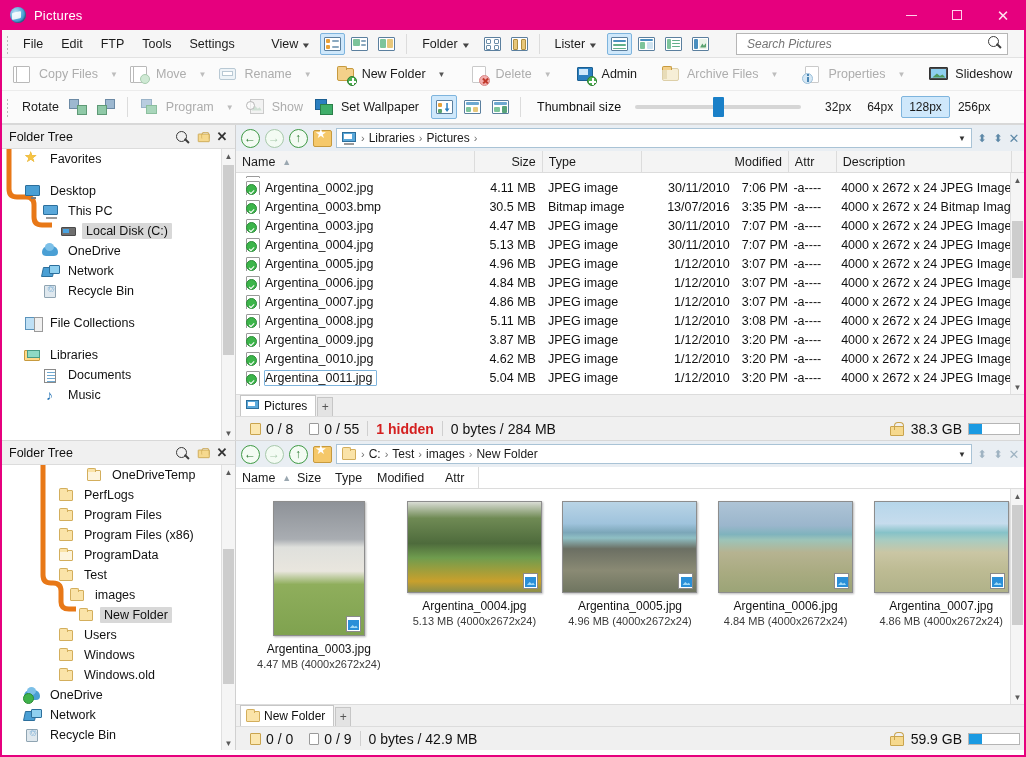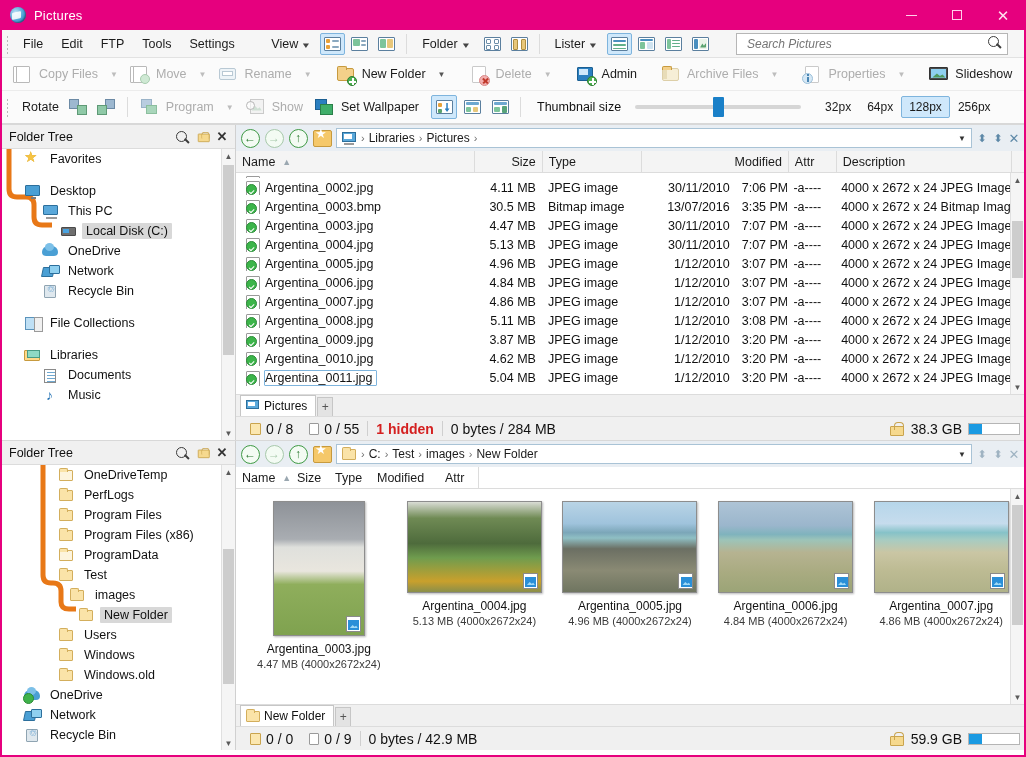--- a/index.html
+++ b/index.html
@@ -928,21 +928,21 @@
         <span class="hbtn">
             <span class="lock-ic" style="width:11px;height:12px;margin:0;transform:scale(.85);"></span>
           </span>
         <span class="hbtn" style="font-size:13px;font-weight:bold;">✕</span>
       </div>
       <div class="tree-body">
         <svg class="connector" width="90" height="200" style="left:0;top:0;">
           <path d="M41,-4 L41,110 Q41,118 49,118 L51,118 Q59,118 59,126 L59,137 Q59,144 67,144 L74,144" stroke="#e87817" stroke-width="5" fill="none"></path>
         </svg>
         <div class="tree-list">
-          <div class="trow" style="padding-left:56px;">
+          <div class="trow" style="padding-left:84px;">
             <span class="ticon">
                 <span class="fold-ic pale"></span>
               </span>
             <span class="nm">OneDriveTemp</span>
           </div>
           <div class="trow" style="padding-left:56px;">
             <span class="ticon">
                 <span class="fold-ic"></span>
               </span>
             <span class="nm">PerfLogs</span>

